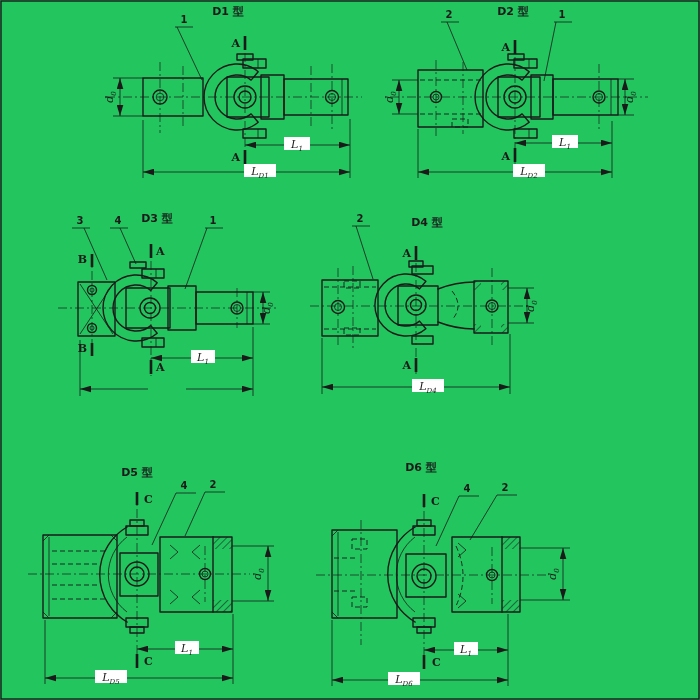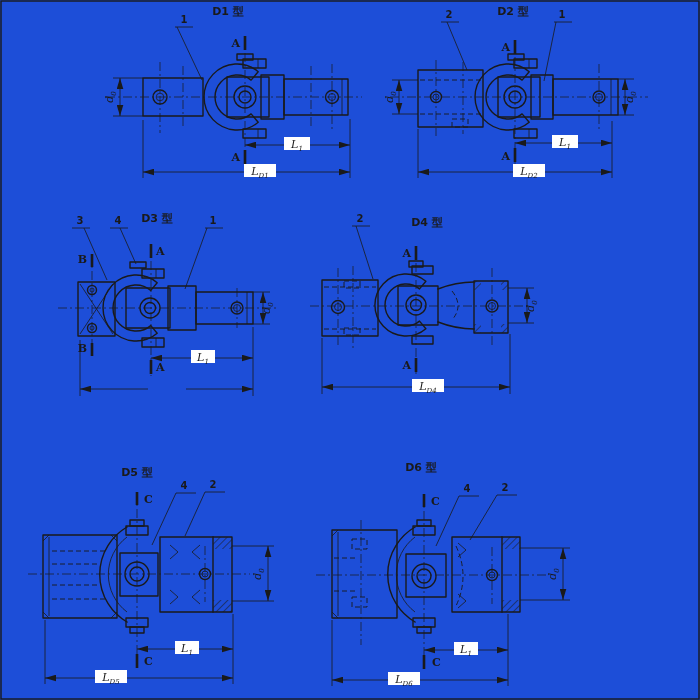--- a/index.html
+++ b/index.html
@@ -1,16 +1,16 @@
 <!DOCTYPE html>
 <html><head>
 <meta charset="utf-8">
 <style>
   html,body{margin:0;padding:0;background:#ffffff;}
-  #stage{position:relative;width:700px;height:700px;background:#1d4ed8;overflow:hidden;}
+  #stage{position:relative;width:700px;height:700px;background:#22c55e;overflow:hidden;}
   svg{display:block;}
   .ol{fill:none;stroke:#1a1a1a;stroke-width:1.4;stroke-linejoin:round;stroke-linecap:square;}
   .th{fill:none;stroke:#1a1a1a;stroke-width:0.8;}
   .cl{fill:none;stroke:#1a1a1a;stroke-width:0.7;stroke-dasharray:9 3 2 3;}
   .hd{fill:none;stroke:#1a1a1a;stroke-width:0.9;stroke-dasharray:5 3;}
   .tk{stroke:#1a1a1a;stroke-width:2.6;}
   .dl{fill:none;stroke:#1a1a1a;stroke-width:0.8;}
   text{fill:#1a1a1a;}
   .tt{font:bold 11px "DejaVu Sans",sans-serif;}
   .sec{font:bold 11px "DejaVu Serif",serif;}

